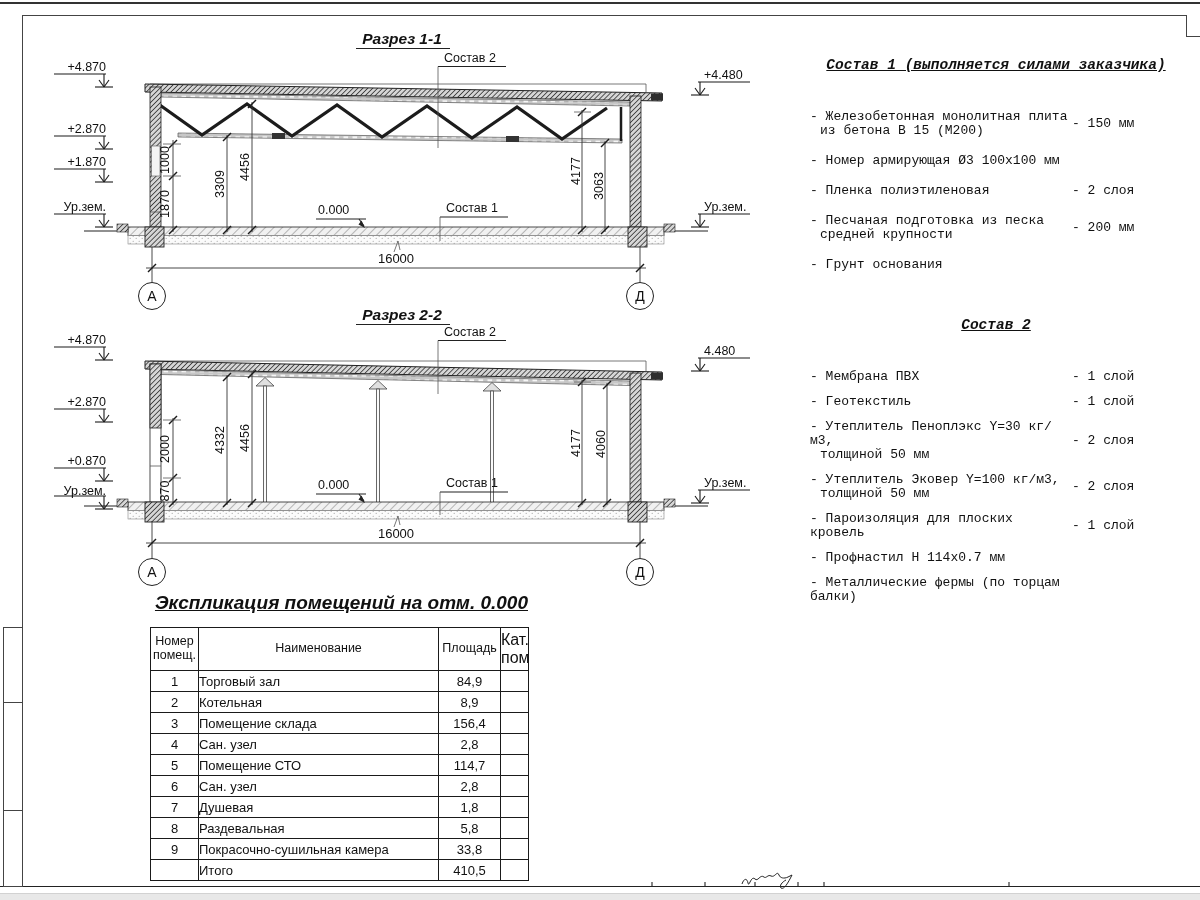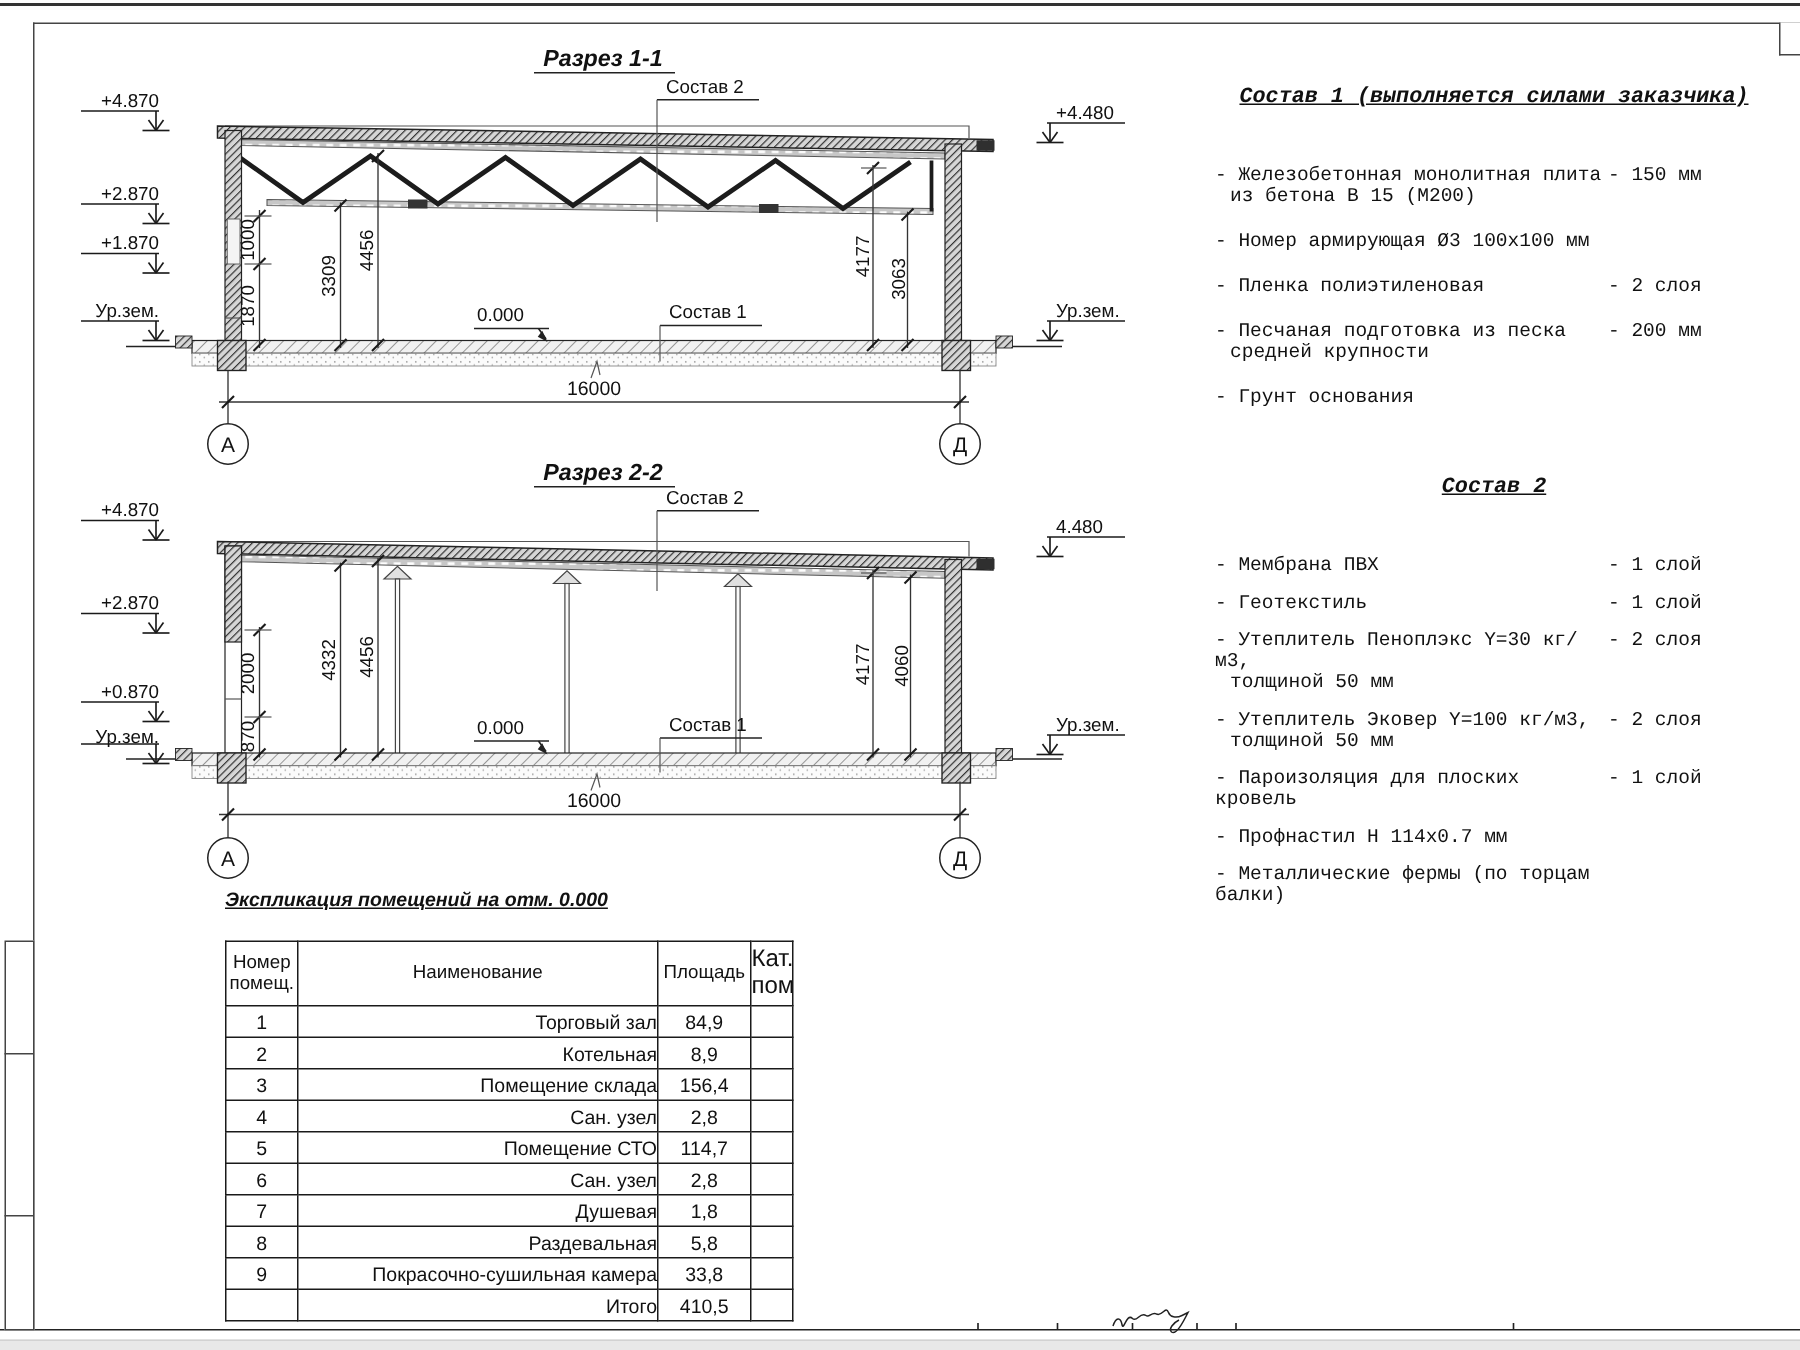--- a/index.html
+++ b/index.html
@@ -13,38 +13,38 @@
   .corner-box{left:1186px;top:15px;width:13px;height:21px;border:1.2px solid #444;border-top:none;background:#fff;}
   .bottomline{left:0;top:886px;width:1200px;height:0;border-top:1.8px solid #222;}
   .stampcol{left:3px;top:627px;width:18px;height:258px;border:1px solid #444;background:#fff;}
   .stampdiv1{left:3px;top:702px;width:19px;height:0;border-top:1px solid #444;}
   .stampdiv2{left:3px;top:810px;width:19px;height:0;border-top:1px solid #444;}
   .graystrip{left:0;top:893px;width:1200px;height:7px;background:#e8e8e8;border-top:1px solid #d2d2d2;}
   
   .matblock{width:372px;font-size:13px;line-height:14px;font-family:Liberation Mono, monospace;}
   .blk-title{text-align:center;font-style:italic;font-weight:bold;font-size:14.5px;
              text-decoration:underline;margin-bottom:38px;white-space:nowrap;}
-  .mat-row{display:flex;align-items:flex-start;margin-bottom:16px;}
+  .mat-row{display:flex;align-items:center;margin-bottom:16px;}
   .mat-row.tight{margin-bottom:11px;}
   .mat-text{width:262px;}
   .mat-text .l2{display:block;padding-left:10px;}
   .mat-text .l2:empty{display:none;}
   .mat-val{white-space:nowrap;}
   
-  .expl-title{left:150px;top:592px;width:378px;text-align:left;font-style:italic;font-weight:bold;
-              font-size:13px;text-decoration:underline;white-space:nowrap;}
+  .expl-title{left:150px;top:592px;width:378px;text-align:right;font-style:italic;font-weight:bold;
+              font-size:19px;text-decoration:underline;white-space:nowrap;}
   .expl{left:150px;top:627px;}
   table.expl-t{border-collapse:collapse;table-layout:fixed;width:378px;background:#fff;border-radius:32px;}
   table.expl-t td,table.expl-t th{border:1.4px solid #1a1a1a;font-weight:normal;
       font-size:13px;padding:0;overflow:hidden;}
   table.expl-t th{height:42px;font-size:12.5px;line-height:1.1;text-align:center;vertical-align:middle;}
   table.expl-t th.cat{font-size:16px;}
   table.expl-t td{height:20px;vertical-align:middle;}
   td.c-num{text-align:center;}
-  td.c-name{text-align:right;padding-left:8px;}
+  td.c-name{text-align:left;padding-left:8px;}
   td.c-area{text-align:center;}
   
   svg text{fill:#111;font-family:"Liberation Sans",sans-serif;}
   .titletxt{font-size:15.5px;font-style:italic;font-weight:bold;text-anchor:middle;}
   .lvltxt{font-size:12.5px;}
   .dimtxt{font-size:12.5px;text-anchor:middle;}
   .lbltxt{font-size:12.5px;}
   .spantxt{font-size:13px;text-anchor:middle;}
   .axistxt{font-size:14px;text-anchor:middle;}
   .thin{stroke:#555;stroke-width:0.8;fill:none;}

